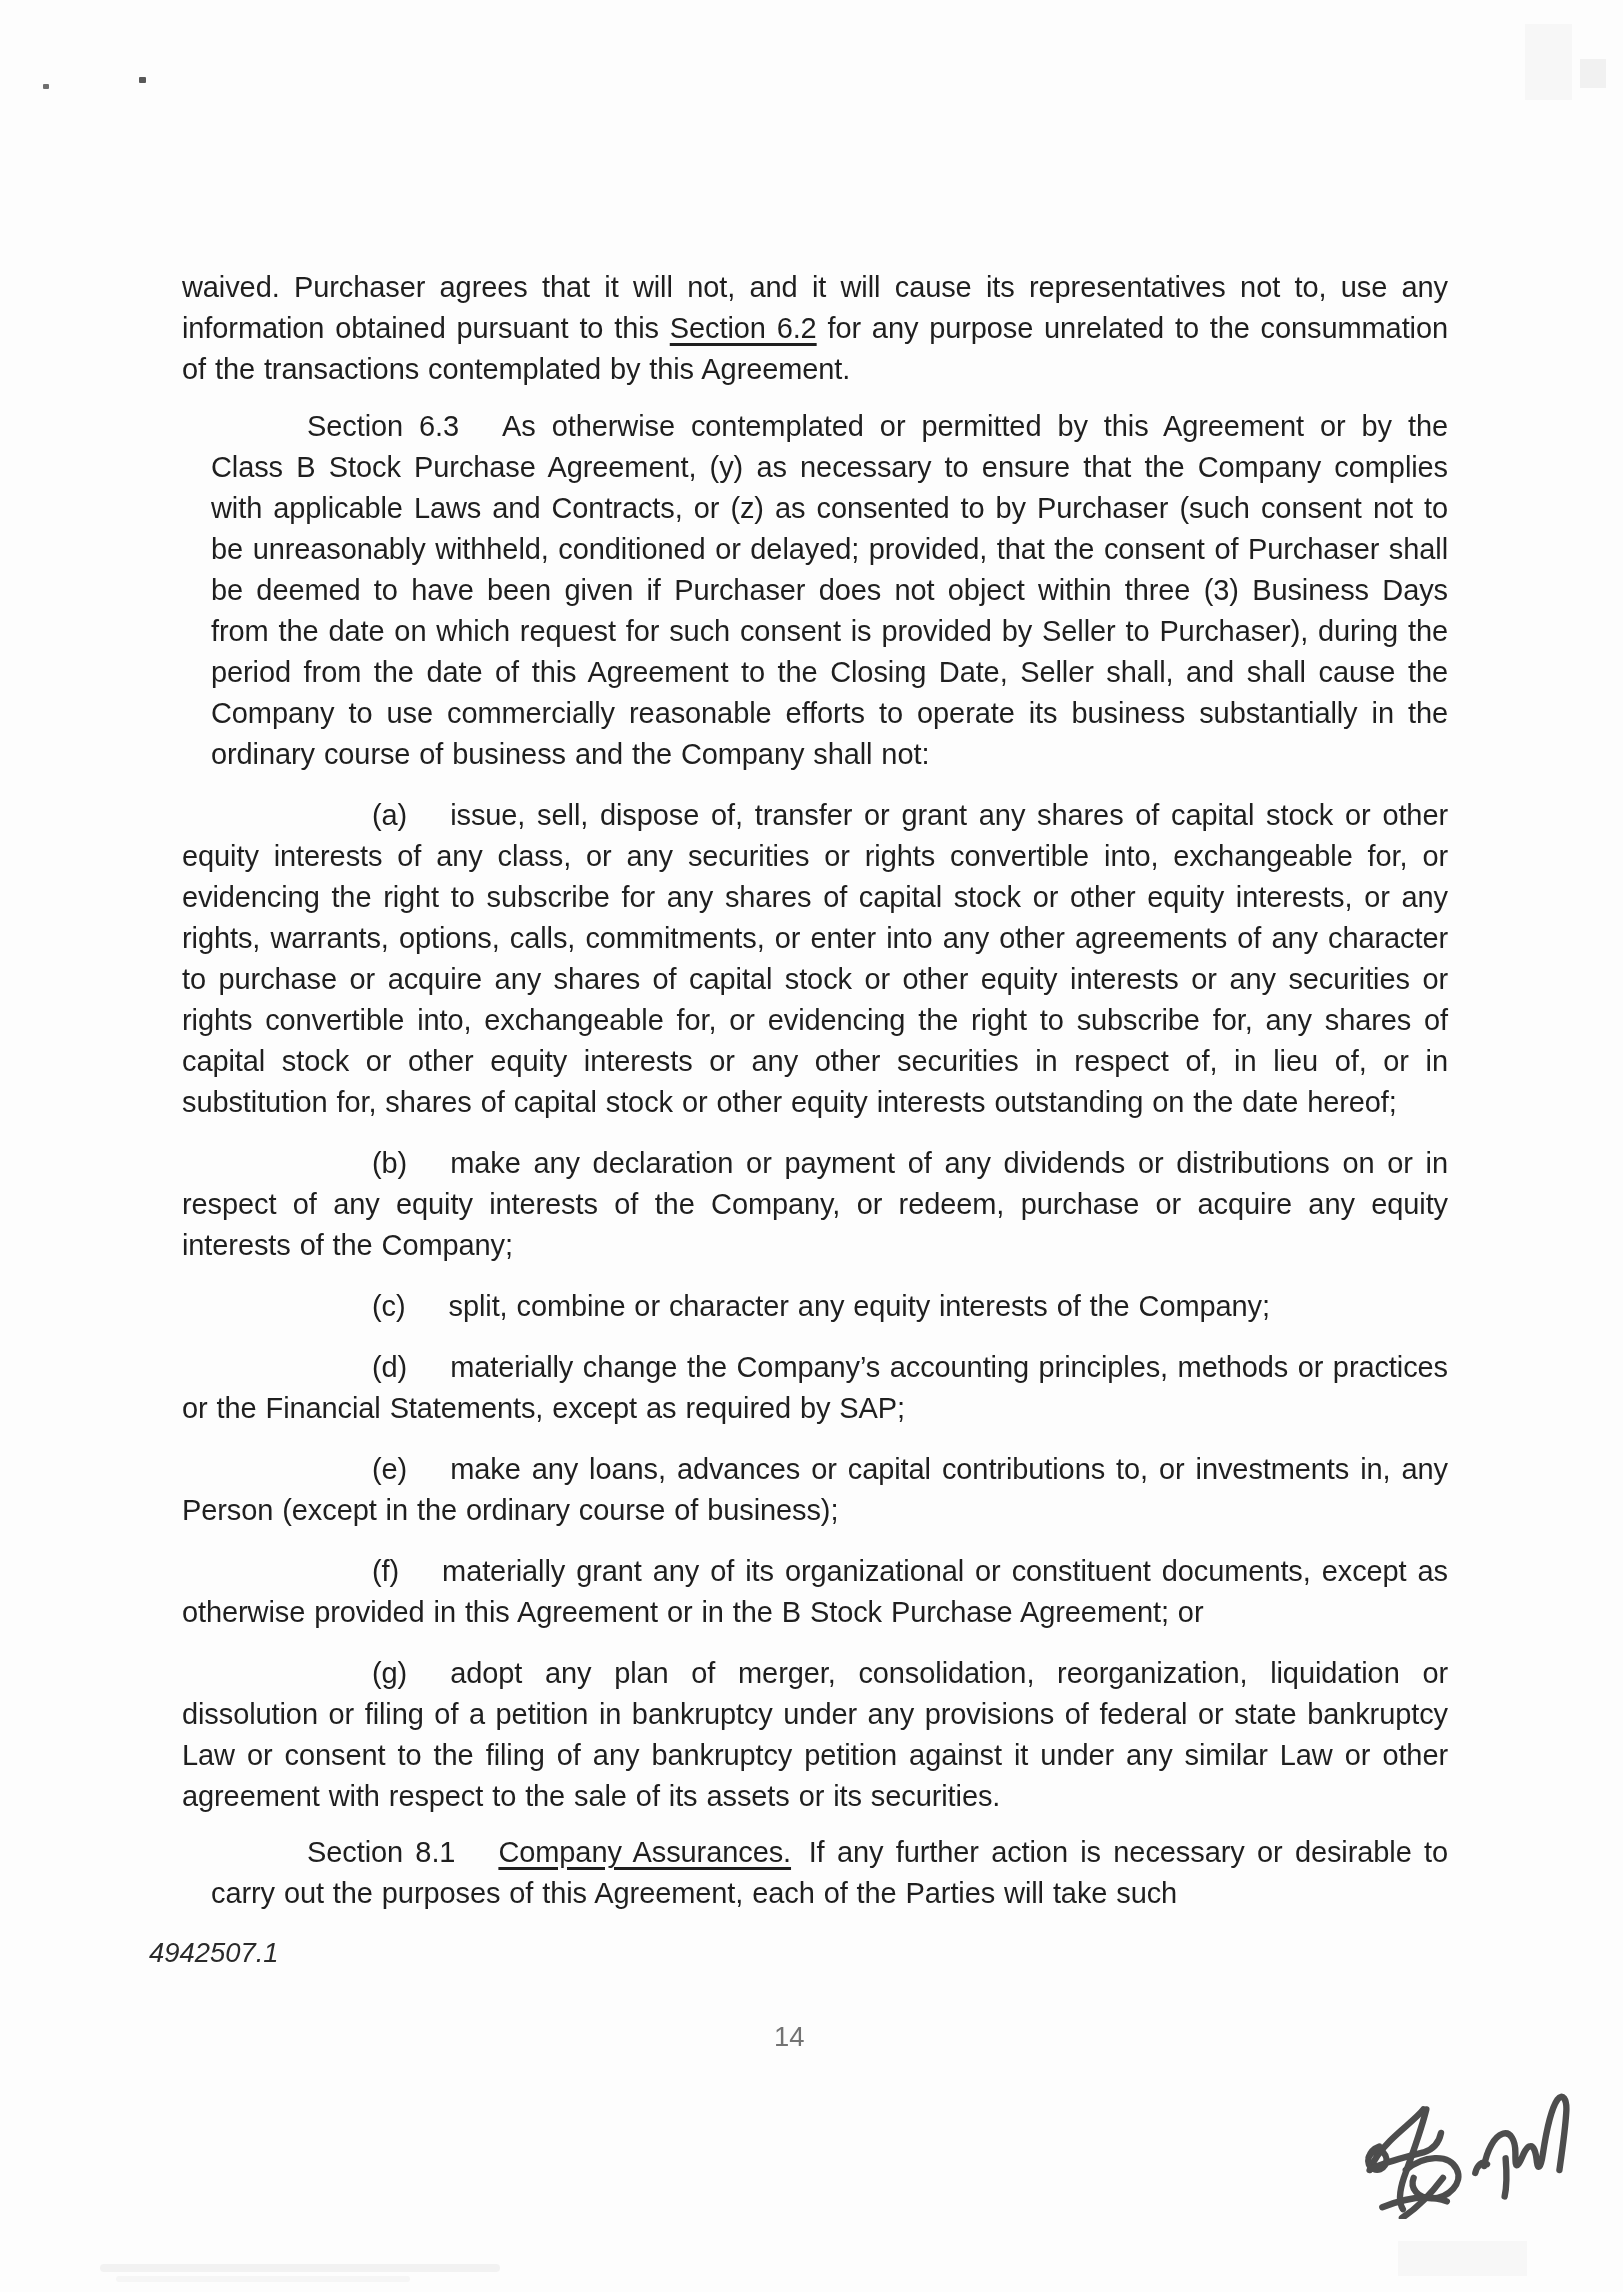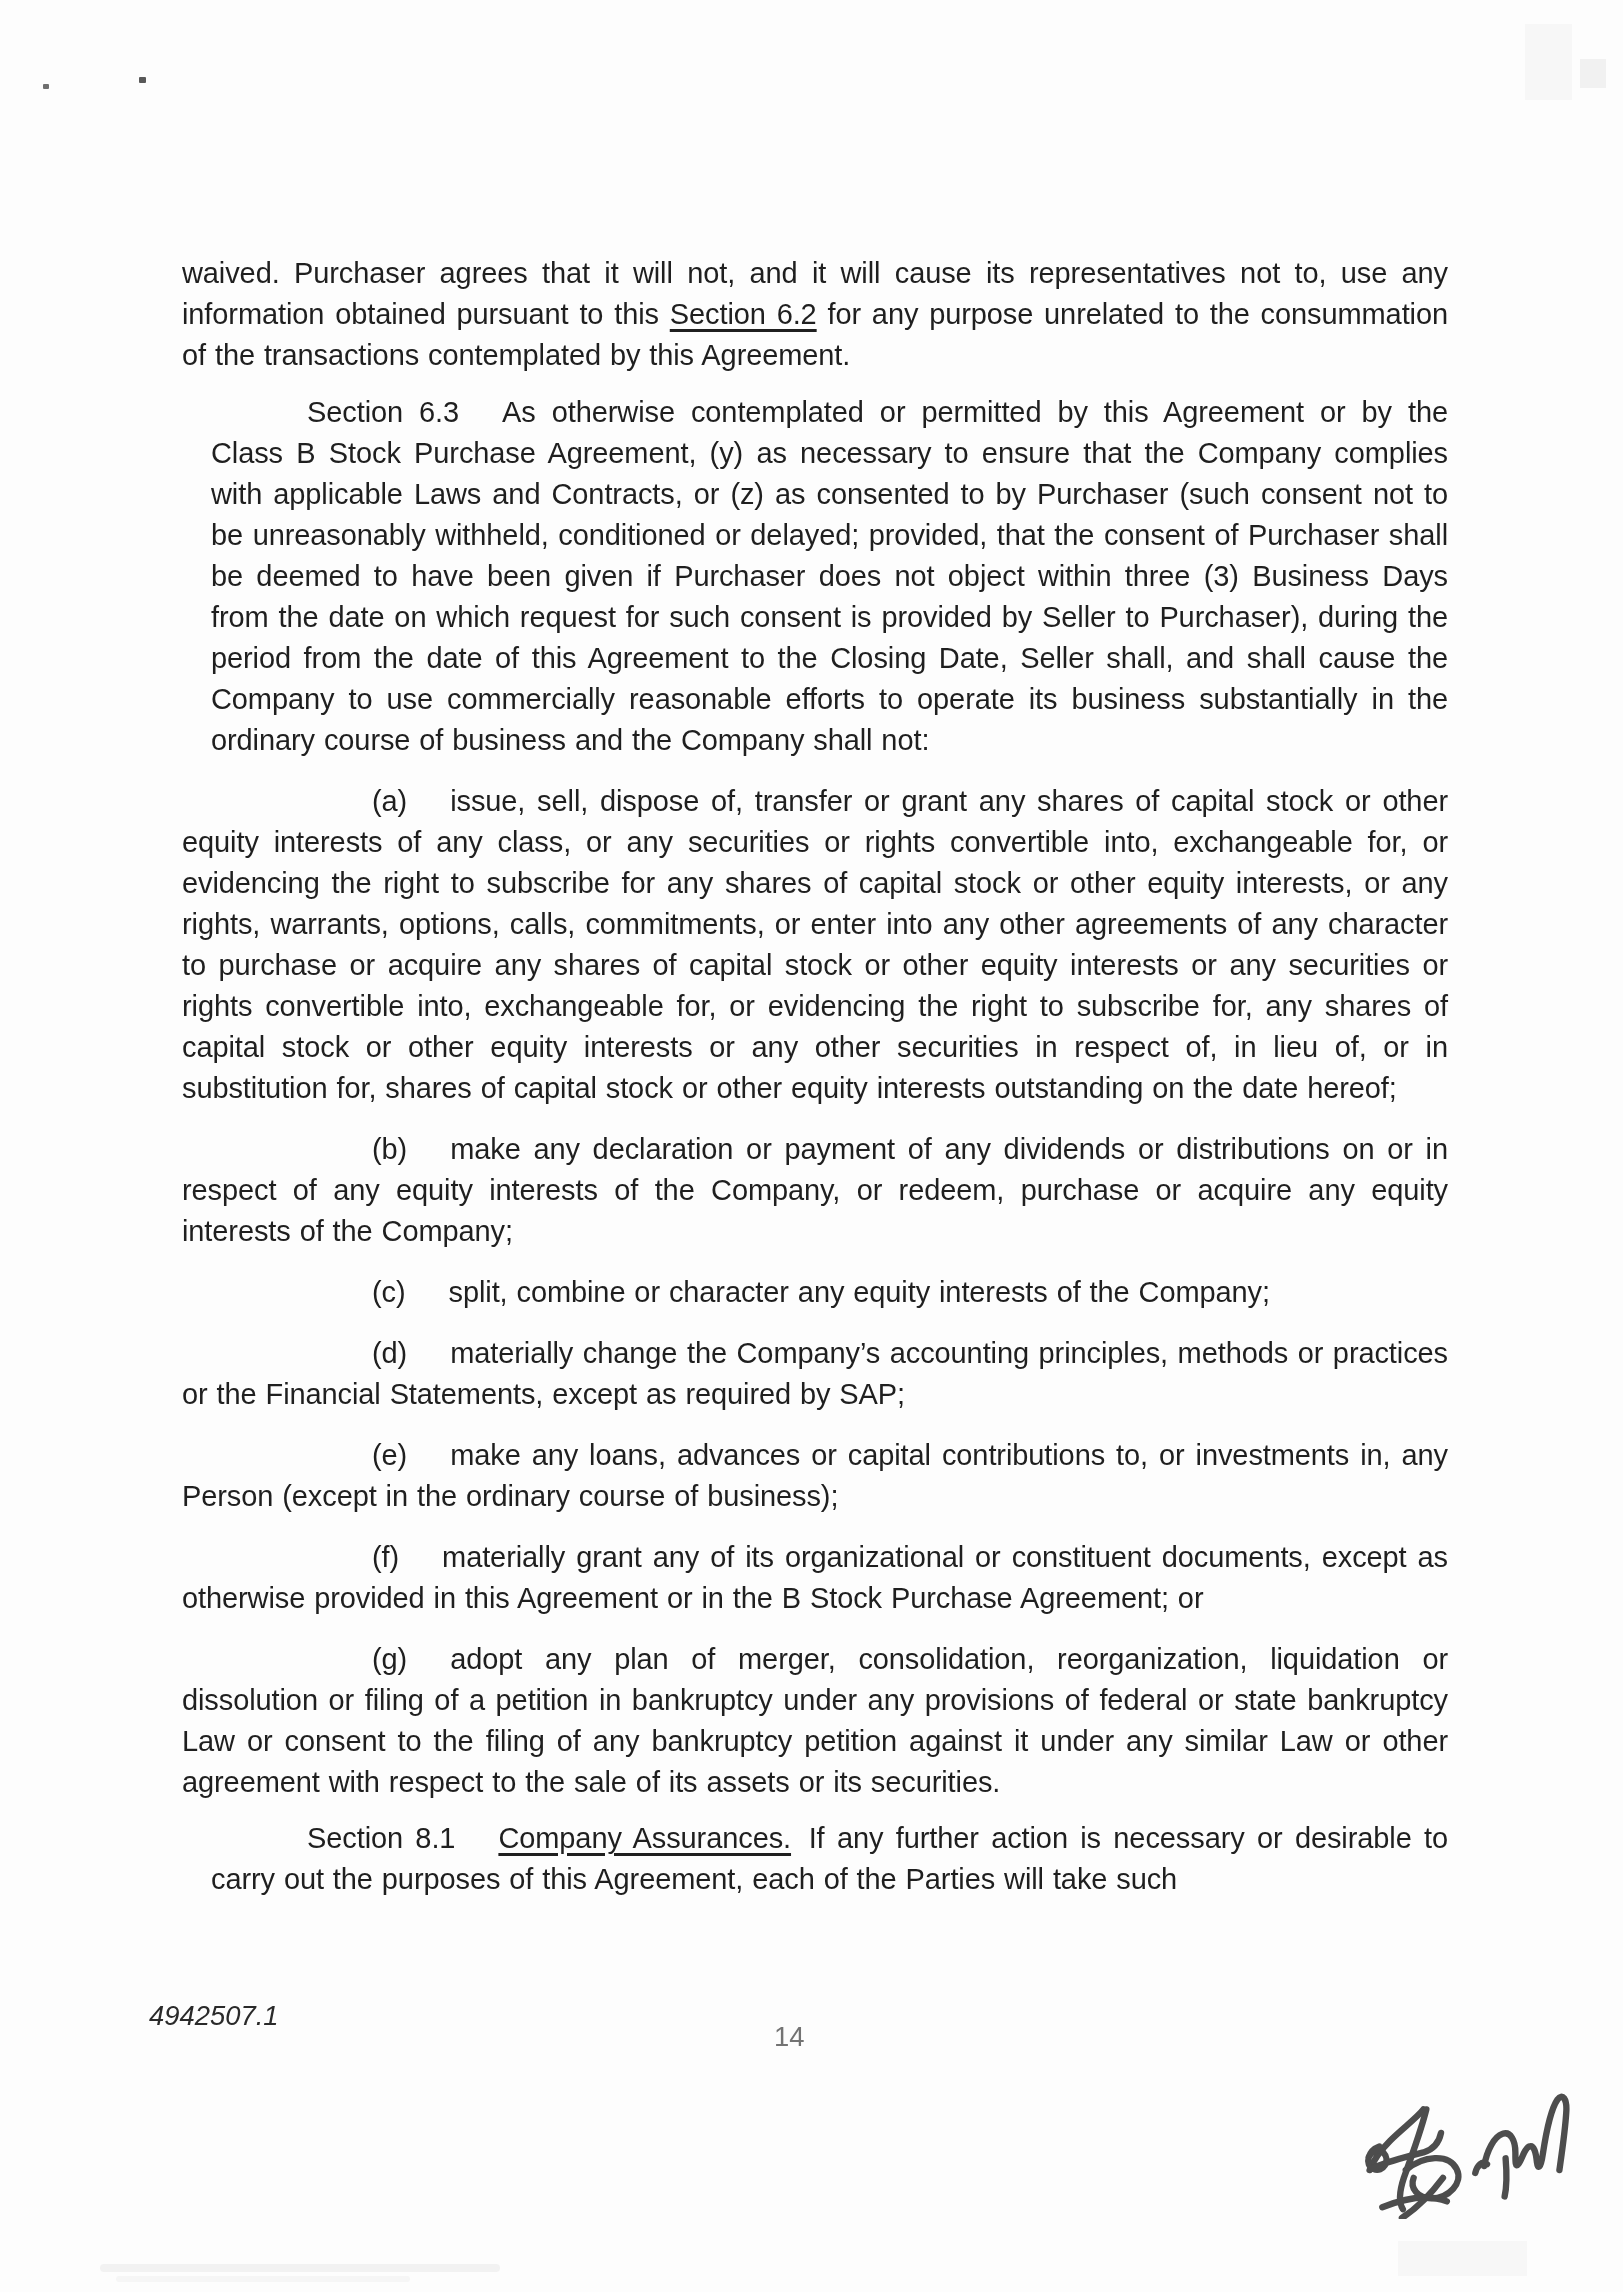--- a/index.html
+++ b/index.html
@@ -8,21 +8,21 @@
     width: 1623px;
     height: 2293px;
     background: #fdfdfd;
     overflow: hidden;
     font-family: "Liberation Sans", sans-serif;
     color: #1f1f1f;
   }
   .content {
     position: absolute;
     left: 182px;
-    top: 253px;
+    top: 267px;
     width: 1266px;
   }
   .para {
     margin: 15.7px 0 0 0;
     font-size: 29px;
     line-height: 41px;
     text-align: justify;
     letter-spacing: -0.1px;
     word-spacing: 1px;
   }
@@ -39,21 +39,21 @@
   .footer-page-number {
     position: absolute;
     left: 774px;
     top: 2021px;
     font-size: 27.4px;
     color: #737373;
   }
   .footer-doc-number {
     position: absolute;
     left: 149px;
-    top: 2000px;
+    top: 1937px;
     font-size: 27.4px;
     font-style: italic;
     color: #2a2a2a;
     text-align: right;
   }
   .signature-svg {
     position: absolute;
     left: 1351px;
     top: 2080px;
   }

